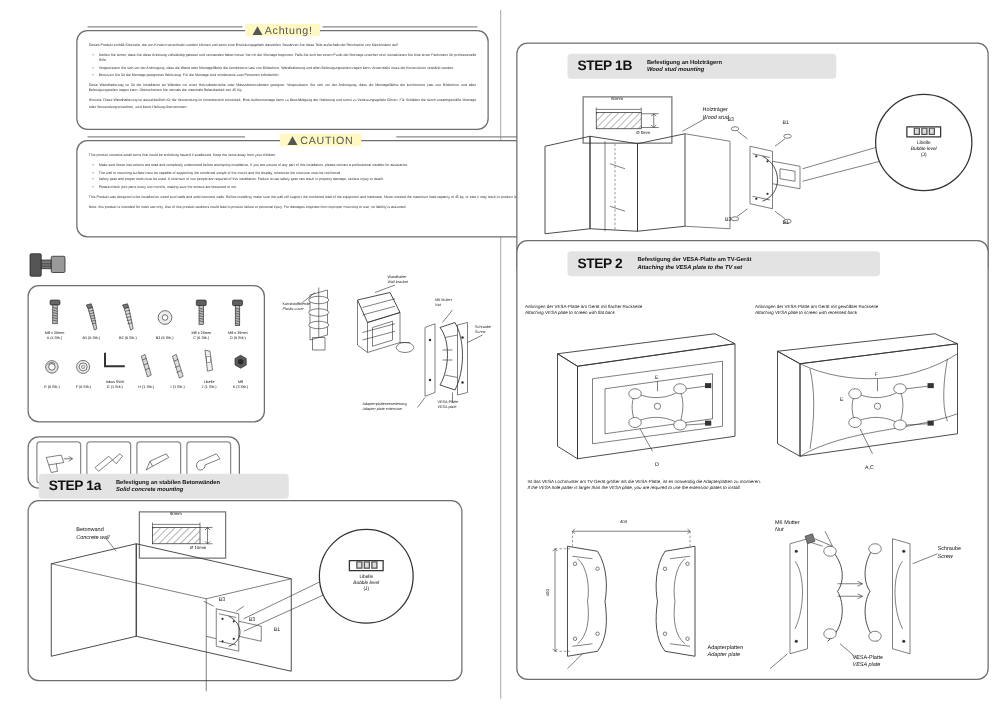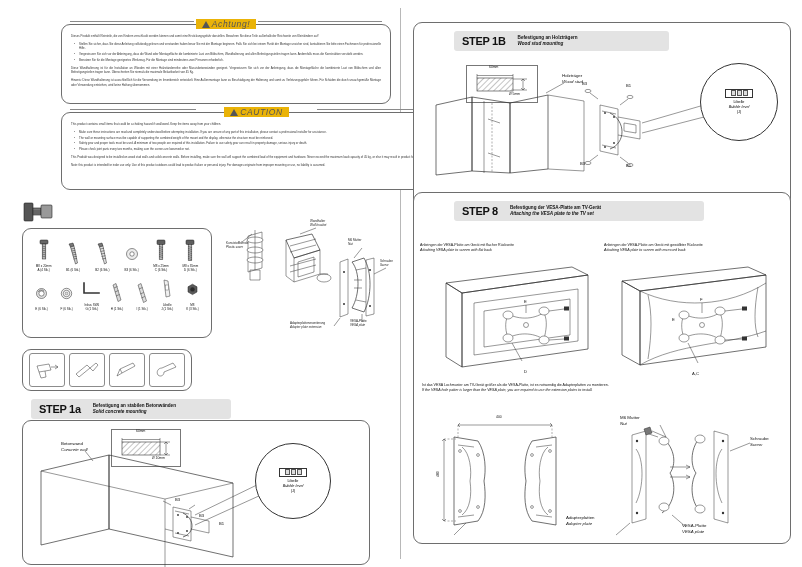--- a/index.html
+++ b/index.html
@@ -19,21 +19,21 @@
   .panel{
     position:absolute;border:1px solid #6e6e6e;border-radius:9px;background:#fff;
     box-sizing:border-box;
   }
 
   
   .warn-title{
     position:absolute;top:-6px;left:0;right:0;text-align:center;
     font-size:8.5px;color:#555;letter-spacing:.6px;
   }
-  .warn-title span.lbl{background:#eab308;padding:0 6px;font-style:italic;}
+  .warn-title span.lbl{background:#fef9c3;padding:0 6px;}
   .tri{
     display:inline-block;width:0;height:0;vertical-align:-1px;
     border-left:4px solid transparent;border-right:4px solid transparent;
     border-bottom:7px solid #555;position:relative;margin-right:2px;
   }
   .hr-left,.hr-right{
     position:absolute;top:2px;height:1px;background:#8a8a8a;
   }
   .warn-body{
     padding:9px 9px 6px 9px;font-size:2.85px;line-height:1.62;color:#333;
@@ -432,21 +432,21 @@
           </svg>
         </div>
         <div class="toolcell">
           <svg width="28" height="20" viewBox="0 0 28 20">
             <path class="ln" d="M5 15 C3 12 5 8 9 8 L20 3 L23 7 L11 12 C11 16 7 17 5 15 Z"></path>
           </svg>
         </div>
       </div>
     </div>
 
-    <div class="panel" style="left:22px;top:400px;width:348px;height:145px;margin-top:20px;">
+    <div class="panel" style="left:22px;top:400px;width:348px;height:145px;">
 
       <div class="step-hd" style="left:8px;top:-22px;width:200px;">
         <span class="step-no">STEP 1a</span>
         <span class="step-txt">
           <span class="step-de">Befestigung an stabilen Betonwänden</span>
           <span class="step-en">Solid concrete mounting</span>
         </span>
       </div>
 
       <div class="drillbox" style="left:88px;top:8px;width:70px;height:38px;">
@@ -510,21 +510,21 @@
           <span>Libelle</span>
           <span class="en">Bubble level</span>
           <span class="jj">(J)</span>
         </div>
       </div>
     </div>
   </div>
 
   <div class="col col-right">
 
-    <div class="panel" style="left:12px;top:22px;width:378px;height:188px;">
+    <div class="panel" style="left:12px;top:34px;width:378px;height:188px;">
 
       <div class="step-hd" style="left:40px;top:8px;width:215px;">
         <span class="step-no">STEP 1B</span>
         <span class="step-txt">
           <span class="step-de">Befestigung an Holzträgern</span>
           <span class="step-en">Wood stud mounting</span>
         </span>
       </div>
 
       <div class="drillbox" style="left:52px;top:42px;width:72px;height:38px;">
@@ -598,21 +598,21 @@
           <span>Libelle</span>
           <span class="en">Bubble level</span>
           <span class="jj">(J)</span>
         </div>
       </div>
     </div>
 
     <div class="panel" style="left:12px;top:192px;width:378px;height:352px;">
 
       <div class="step-hd" style="left:40px;top:8px;width:250px;">
-        <span class="step-no">STEP 8</span>
+        <span class="step-no">STEP 2</span>
         <span class="step-txt">
           <span class="step-de">Befestigung der VESA-Platte am TV-Gerät</span>
           <span class="step-en">Attaching the VESA plate to the TV set</span>
         </span>
       </div>
 
       <div class="lab-sm" style="left:6px;top:50px;width:182px;">
         <span>Anbringen der VESA-Platte am Gerät mit flacher Rückseite</span>
         <span class="en">Attaching VESA plate to screen with flat back</span>
       </div>

